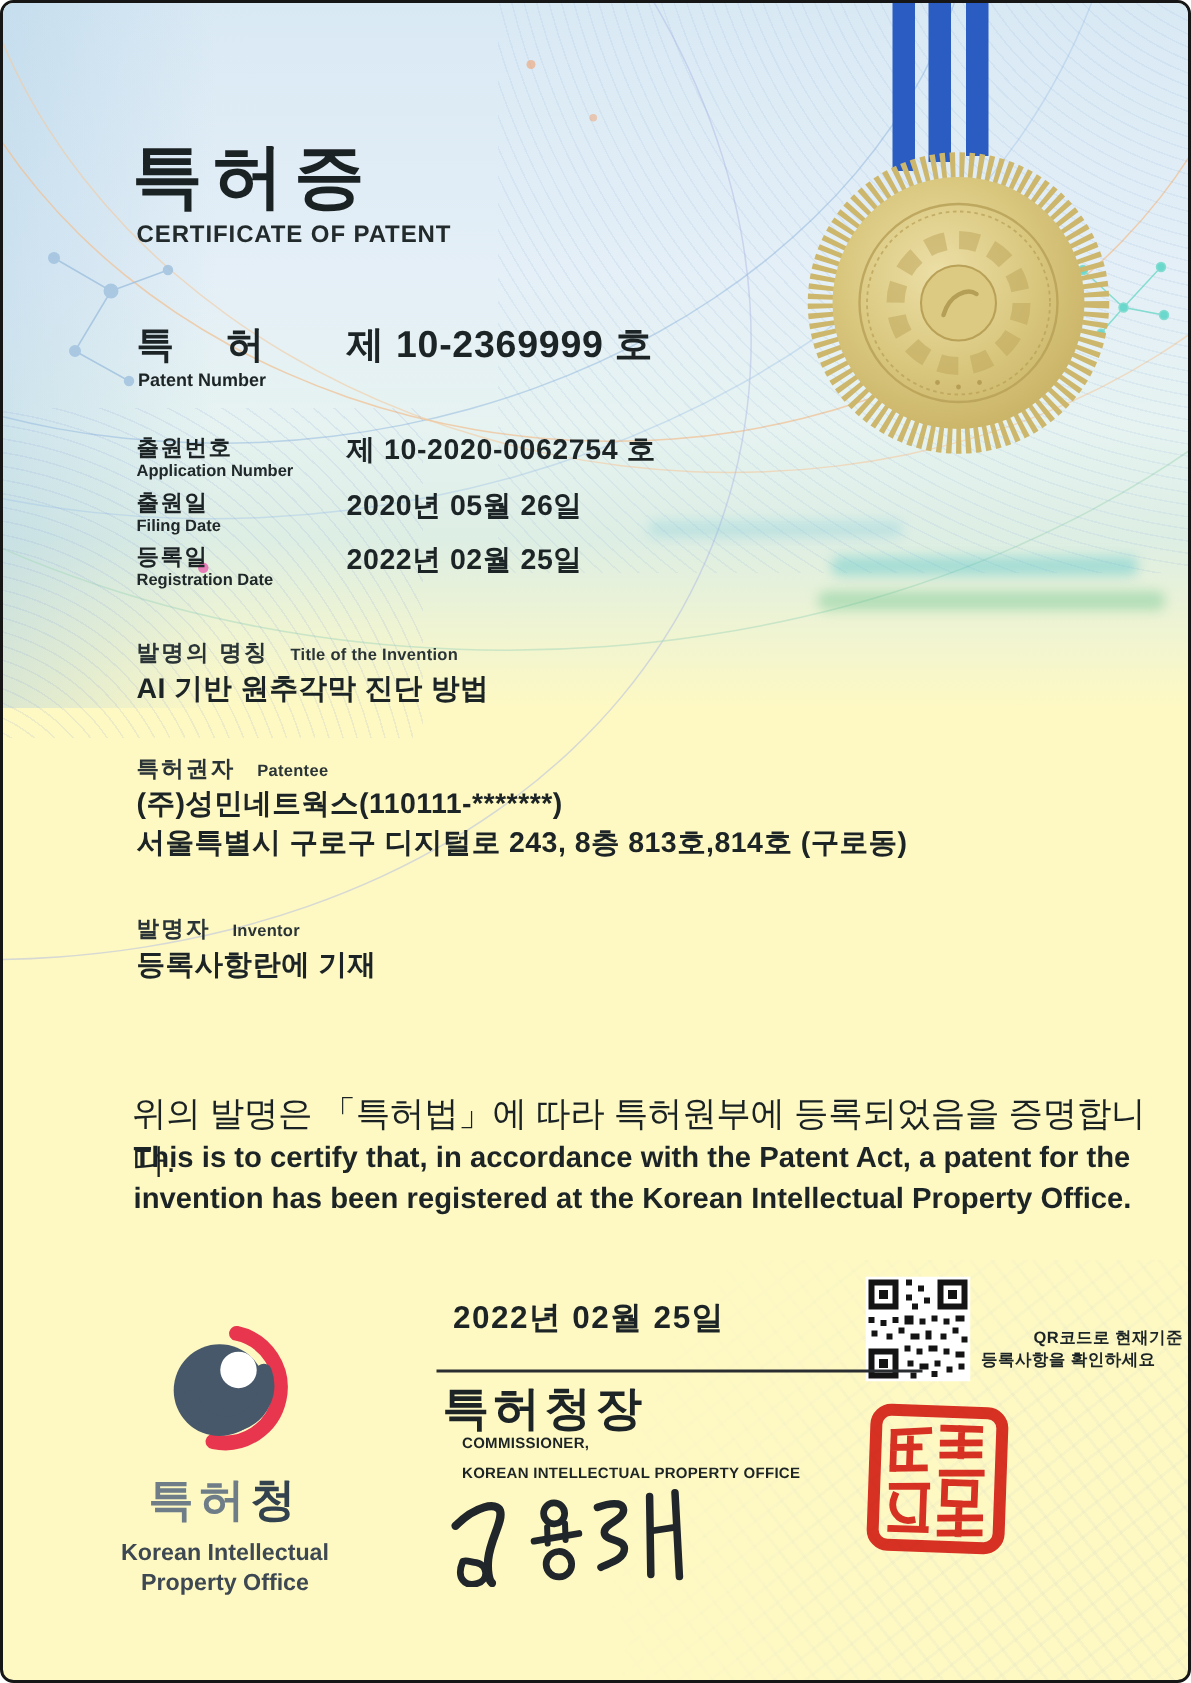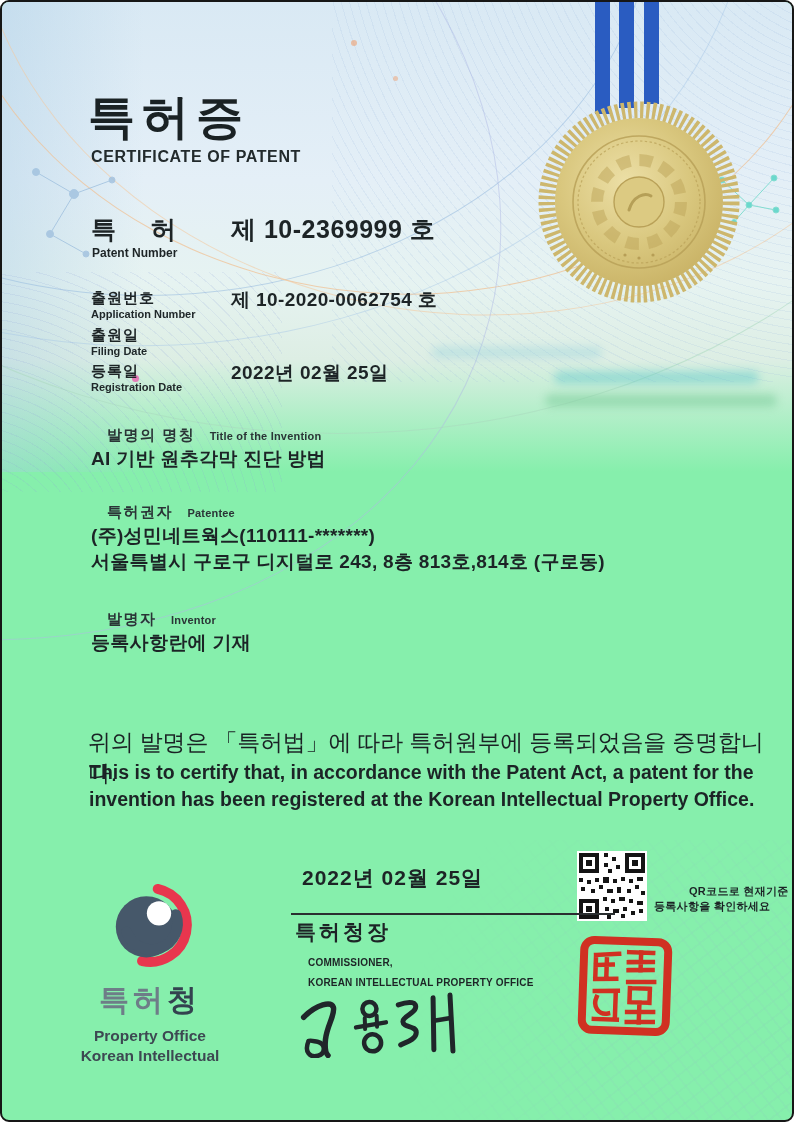--- a/index.html
+++ b/index.html
@@ -1,18 +1,18 @@
 <!DOCTYPE html>
 <html><head>
 <meta charset="utf-8">
 <style>
   html,body{margin:0;padding:0;background:#fff;}
   .page{
     position:relative;width:794px;height:1122px;overflow:hidden;
-    background:#86efac;border:2px solid #161616;border-radius:9px;
+    background:#fef9c3;border:2px solid #161616;border-radius:9px;
     box-sizing:border-box;
     font-family:"Liberation Sans","DejaVu Sans",sans-serif;color:#1d2426;
   }
   
   .bg-top{
     position:absolute;left:0;top:0;width:100%;height:470px;
     background:
       linear-gradient(90deg,rgba(168,204,228,.40),rgba(168,204,228,0) 18%),
       linear-gradient(180deg,#d9e9f4 0%,#e4eff7 38%,#e6f3f1 60%,#ddeee4 76%,rgba(255,255,255,0) 100%);
   }
@@ -51,30 +51,30 @@
   
   .abs{position:absolute;}
   .title-ko{left:86px;top:84px;font-size:47px;font-weight:800;letter-spacing:7px;color:#1a2224;}
   .title-en{left:89px;top:146px;font-size:16px;font-weight:700;letter-spacing:.6px;color:#222a2c;text-align:center;}
   .pat-label{left:89px;top:211px;font-size:25px;font-weight:800;letter-spacing:14px;}
   .pat-sub{left:90px;top:244px;font-size:12px;font-weight:700;}
   .pat-value{left:229px;top:211px;font-size:25px;font-weight:800;letter-spacing:.5px;}
   .f-label{left:89px;font-size:15px;font-weight:800;letter-spacing:1px;}
   .f-sub{left:89px;font-size:11px;font-weight:700;color:#20282a;}
   .f-value{left:229px;font-size:19px;font-weight:800;letter-spacing:.4px;}
-  .sec-label{font-size:15px;font-weight:700;letter-spacing:1.5px;color:#2a3436;margin-left:16px;}
+  .sec-label{font-size:15px;font-weight:700;letter-spacing:1.5px;color:#2a3436;}
   .sec-sub{font-size:11px;font-weight:600;color:#2a3436;margin-left:10px;letter-spacing:.2px;}
   .sec-value{font-size:19px;font-weight:800;letter-spacing:.3px;color:#1c2426;}
   .cert-ko{left:86px;top:725px;font-size:23px;font-weight:400;letter-spacing:-0.2px;color:#1a2224;}
   .cert-en{left:87px;font-size:19.5px;font-weight:700;color:#1c2426;}
   .issue-date{left:300px;top:862px;font-size:21px;font-weight:600;letter-spacing:1px;}
   .qr{left:575px;top:849px;width:70px;height:70px;}
   .qr-note{font-size:11px;font-weight:700;color:#1c2426;letter-spacing:.3px;}
   .divider{left:289px;top:911px;width:324px;height:2px;background:#2a2e30;}
-  .comm-ko{left:293px;top:916px;font-size:21px;font-weight:800;letter-spacing:3px;}
+  .comm-ko{left:293px;top:916px;font-size:31px;font-weight:800;letter-spacing:3px;}
   .comm-en{left:306px;font-size:10px;font-weight:700;letter-spacing:.2px;}
   .signature{left:294px;top:990px;width:200px;height:66px;}
   .stamp{left:576px;top:934px;width:94px;height:100px;transform:rotate(2deg);opacity:.95;}
   
   .logo-swirl{left:103px;top:876px;width:90px;height:94px;}
   .logo-ko{left:48px;top:978px;width:200px;text-align:center;font-size:30px;font-weight:800;letter-spacing:4px;}
   .logo-ko .gray{color:#6e7d88;}
   .logo-ko .dark{color:#33424f;}
   .logo-en{left:38px;top:1024px;width:220px;text-align:center;font-size:15.5px;font-weight:700;color:#3d4852;line-height:20px;}
 </style>
@@ -155,20 +155,21 @@
   <div class="abs pat-label">특 허</div>
   <div class="abs pat-sub">Patent Number</div>
   <div class="abs pat-value">제 10-2369999 호</div>
 
   <div class="abs f-label" style="top:287px">출원번호</div>
   <div class="abs f-sub" style="top:306px">Application Number</div>
   <div class="abs f-value" style="top:285px">제 10-2020-0062754 호</div>
 
   <div class="abs f-label" style="top:324px">출원일</div>
   <div class="abs f-sub" style="top:343px">Filing Date</div>
+  <div class="abs f-value" style="top:322px">2020년 05월 26일</div>
 
   <div class="abs f-label" style="top:360px">등록일</div>
   <div class="abs f-sub" style="top:379px">Registration Date</div>
   <div class="abs f-value" style="top:358px">2022년 02월 25일</div>
 
   <div class="abs" style="left:89px;top:424px">
     <span class="sec-label">발명의 명칭</span>
     <span class="sec-sub">Title of the Invention</span>
   </div>
   <div class="abs sec-value" style="left:89px;top:444px">AI 기반 원추각막 진단 방법</div>
@@ -273,17 +274,17 @@
   </svg>
 
   <svg class="abs logo-swirl" viewBox="0 0 100 100">
     <circle cx="50" cy="50" r="41" fill="none" stroke="#e8364e" stroke-width="11" stroke-dasharray="129 258" stroke-linecap="round" transform="rotate(-78 50 50)"></circle>
     <circle cx="46" cy="52" r="34" fill="#46586a"></circle>
     <circle cx="52" cy="49" r="29" fill="none" stroke="#46586a" stroke-width="12" stroke-dasharray="91 182" stroke-linecap="round" transform="rotate(-20 50 50)"></circle>
     <circle cx="60" cy="37" r="13.5" fill="#ffffff"></circle>
   </svg>
   <div class="abs logo-ko"><span class="gray">특허</span><span class="dark">청</span></div>
   <div class="abs logo-en">
+    <div>Korean Intellectual</div>
     <div>Property Office</div>
-    <div>Korean Intellectual</div>
   </div>
 
 </div>
 
 </body></html>

